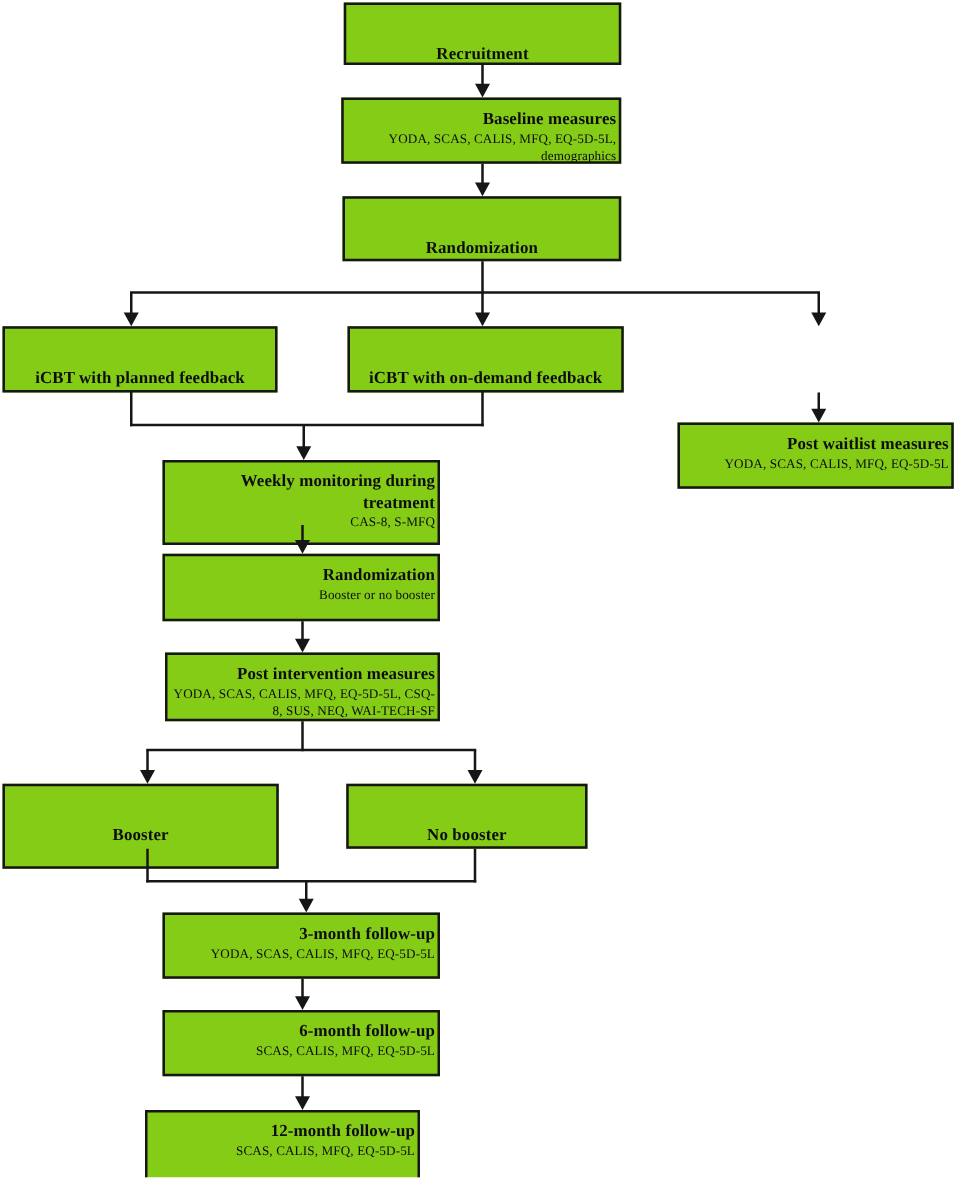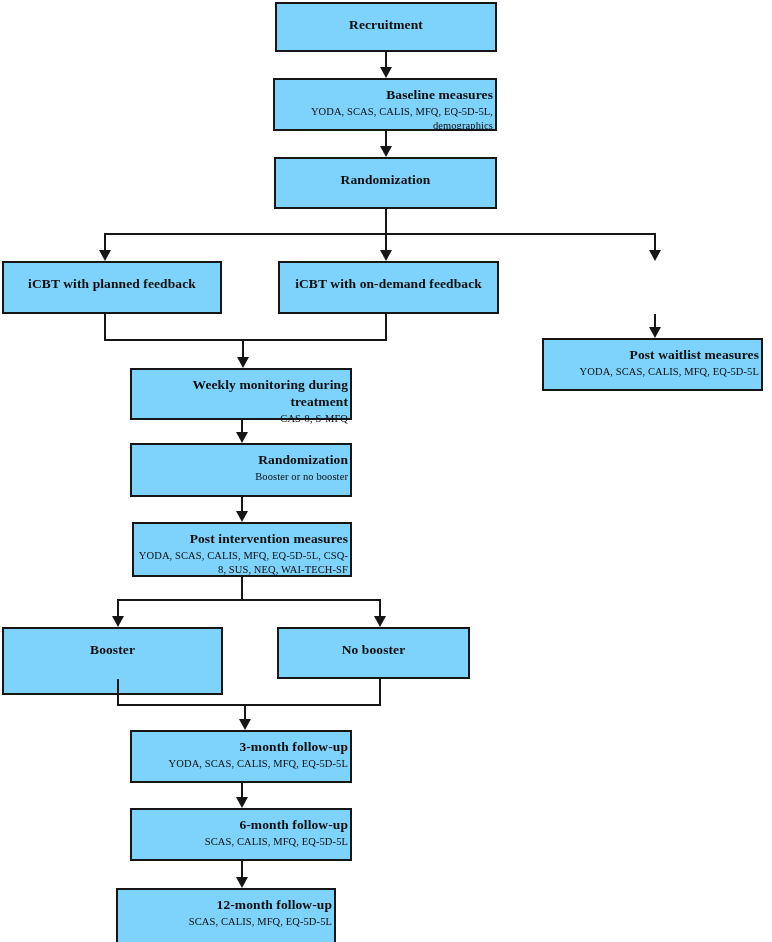--- a/index.html
+++ b/index.html
@@ -12,24 +12,24 @@
     width: 772px;
     height: 942px;
     background: #ffffff;
     font-family: "Liberation Serif", "DejaVu Serif", serif;
     overflow: hidden;
   }
   .node {
     position: absolute;
     box-sizing: border-box;
     border: 2px solid #161616;
-    background: #7dd3fc;
+    background: #84cc16;
     text-align: center;
     color: #0d0d0d;
-    padding: 13px 2px 0 2px;
+    padding: 31px 2px 0 2px;
   }
   .node.multi {
     padding-top: 7px;
     text-align: right;
   }
   .node-title {
     font-weight: bold;
     font-size: 13.5px;
     line-height: 1.25;
     letter-spacing: 0.1px;
@@ -78,21 +78,21 @@
   <div class="node" style="left:278px; top:261px; width:221px; height:53px">
     <div class="node-title">iCBT with on-demand feedback</div>
   </div>
 
 
   <div class="node multi" style="left:542px; top:338px; width:221px; height:53px">
     <div class="node-title">Post waitlist measures</div>
     <div class="node-sub">YODA, SCAS, CALIS, MFQ, EQ-5D-5L</div>
   </div>
 
-  <div class="node multi" style="left:130px; top:368px; width:222px; height:52px">
+  <div class="node multi" style="left:130px; top:368px; width:222px; height:68px">
     <div class="node-title">Weekly monitoring during treatment</div>
     <div class="node-sub">CAS-8, S-MFQ</div>
   </div>
 
   <div class="node multi" style="left:130px; top:443px; width:222px; height:54px">
     <div class="node-title">Randomization</div>
     <div class="node-sub">Booster or no booster</div>
   </div>
 
   <div class="node multi" style="left:132px; top:522px; width:220px; height:55px">

